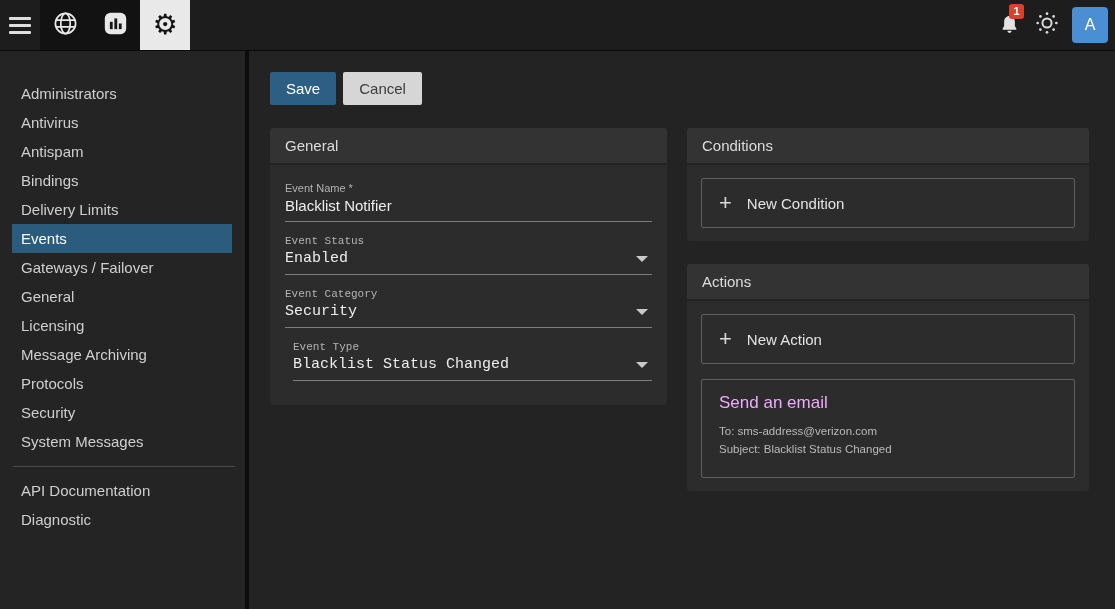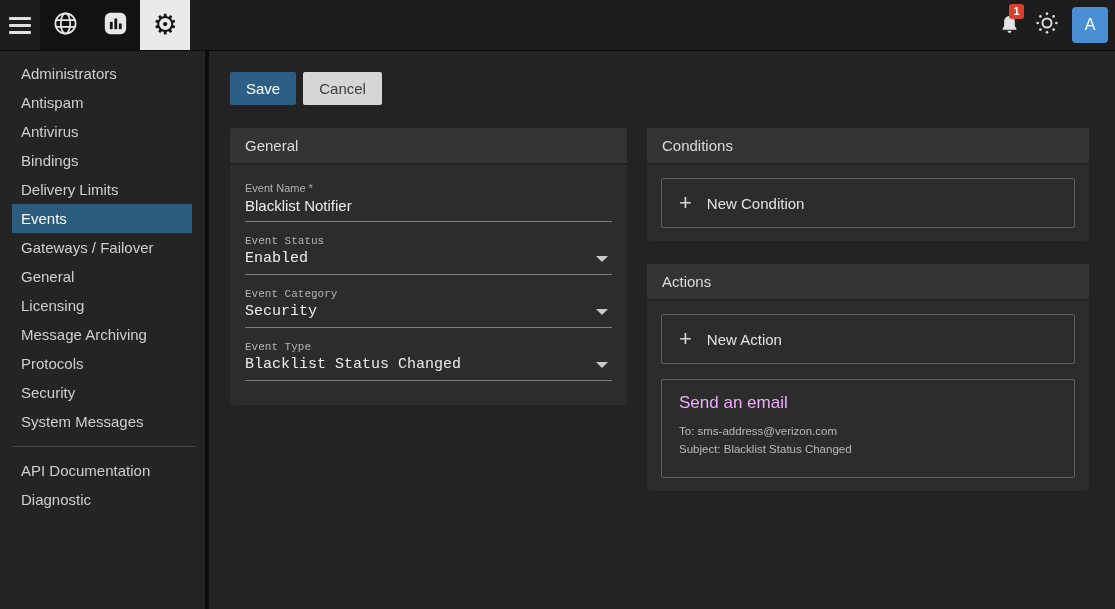--- a/index.html
+++ b/index.html
@@ -29,22 +29,22 @@
   }
   .sun-wrap { width:28px; height:28px; display:flex; align-items:center; justify-content:center; cursor:pointer; }
   .avatar-btn {
     width:36px; height:36px; border-radius:4px; background:#4a8fd4; color:#fff;
     font-size:16px; display:flex; align-items:center; justify-content:center;
     border:none; cursor:pointer; font-family:inherit;
   }
   
   .layout { display:flex; height:558px; }
   .sidebar {
-    width:209px; background:#242424; border-right:4px solid #0c0c0c;
-    padding-top:8px; flex-shrink:0;
+    width:249px; background:#242424; border-right:4px solid #0c0c0c;
+    padding-top:28px; flex-shrink:0;
   }
   .side-item {
     height:29px; display:flex; align-items:center;
     margin:0 13px 0 12px; padding-left:9px;
     font-size:15px; color:#cfcfcf; cursor:pointer; white-space:nowrap;
   }
   .side-item.selected { background:#2b5c7d; color:#fafafa; }
   .side-divider { border:none; border-top:1px solid#4a4a4a; margin:10px 10px 9px 13px; }
   
   .main { flex:1; background:#232323; padding:21px 26px 0 21px; }
@@ -157,22 +157,22 @@
       </span>
     </div>
     <button class="avatar-btn">A</button>
   </div>
 </header>
 
 <div class="layout">
 
   <aside class="sidebar">
     <div class="side-item">Administrators</div>
+    <div class="side-item">Antivirus</div>
     <div class="side-item">Antispam</div>
-    <div class="side-item">Antivirus</div>
     <div class="side-item">Bindings</div>
     <div class="side-item">Delivery Limits</div>
     <div class="side-item selected">Events</div>
     <div class="side-item">Gateways / Failover</div>
     <div class="side-item">General</div>
     <div class="side-item">Licensing</div>
     <div class="side-item">Message Archiving</div>
     <div class="side-item">Protocols</div>
     <div class="side-item">Security</div>
     <div class="side-item">System Messages</div>
@@ -209,21 +209,21 @@
             <div class="field-value">Enabled</div>
             <span class="caret"></span>
           </div>
 
           <div class="field select">
             <div class="field-label">Event Category</div>
             <div class="field-value">Security</div>
             <span class="caret"></span>
           </div>
 
-          <div class="field select" style="margin-bottom:2px;">
+          <div class="field select" style="margin-bottom:2px;margin-left:8px;">
             <div class="field-label">Event Type</div>
             <div class="field-value">Blacklist Status Changed</div>
             <span class="caret"></span>
           </div>
 
         </div>
       </section>
 
       <div class="right-col">
 

